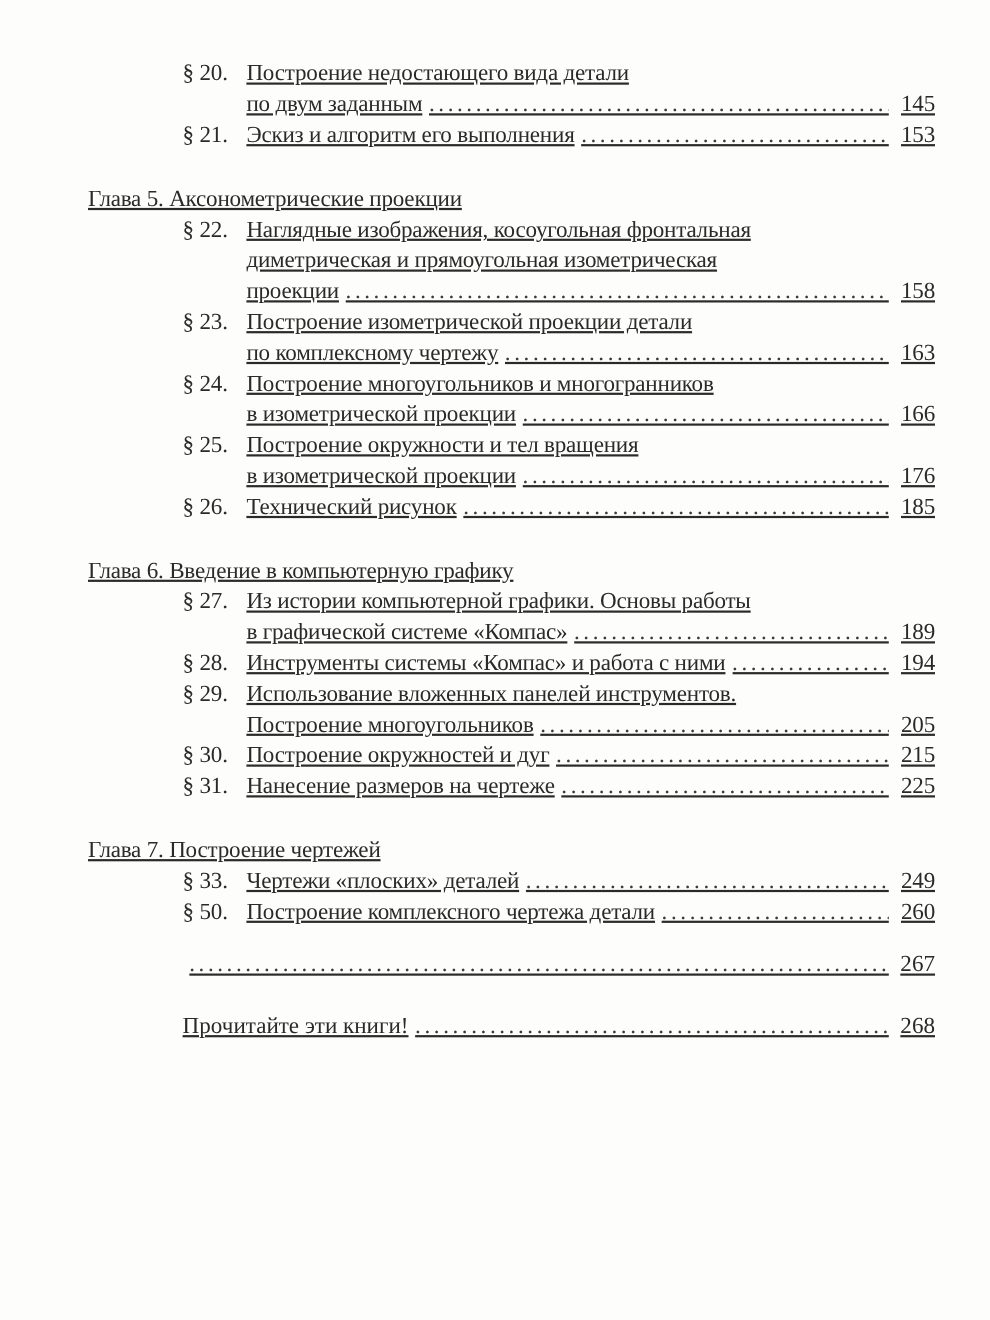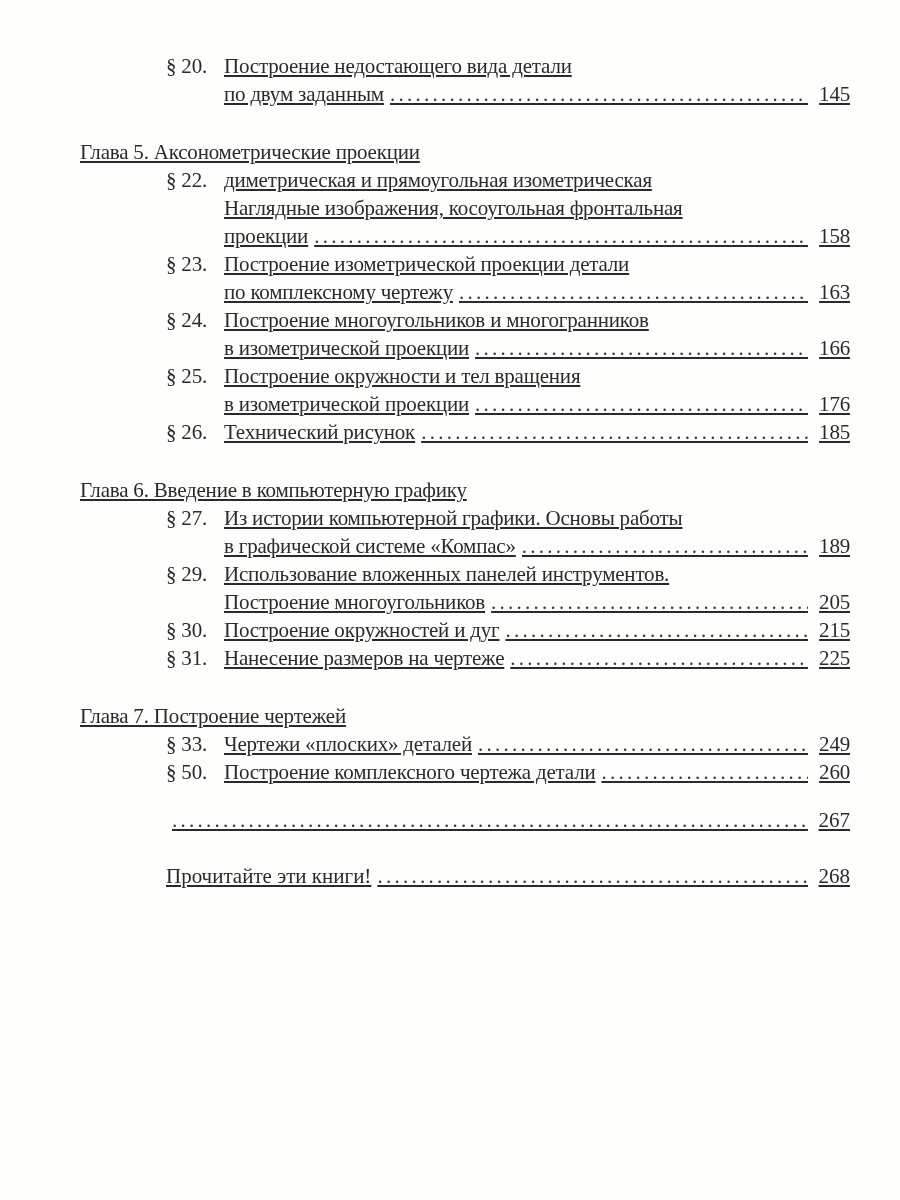--- a/index.html
+++ b/index.html
@@ -47,31 +47,41 @@
             <div class="line">
               <span class="txt">Построение недостающего вида детали</span>
             </div>
             <div class="line">
               <span class="txt">по двум заданным</span>
               <span class="dots"></span>
               <span class="page-no">145</span>
             </div>
           </div>
         </div>
+        <div class="entry">
+          <span class="num">§ 21.</span>
+          <div class="body">
+            <div class="line">
+              <span class="txt">Эскиз и алгоритм его выполнения</span>
+              <span class="dots"></span>
+              <span class="page-no">153</span>
+            </div>
+          </div>
+        </div>
       </div>
       <div class="chapter">
         <div class="chapter-title">Глава 5. Аксонометрические проекции</div>
         <div class="entry">
           <span class="num">§ 22.</span>
           <div class="body">
             <div class="line">
+              <span class="txt">Наглядные изображения, косоугольная фронтальная</span>
+            </div>
+            <div class="line">
               <span class="txt">диметрическая и прямоугольная изометрическая</span>
-            </div>
-            <div class="line">
-              <span class="txt">Наглядные изображения, косоугольная фронтальная</span>
             </div>
             <div class="line">
               <span class="txt">проекции</span>
               <span class="dots"></span>
               <span class="page-no">158</span>
             </div>
           </div>
         </div>
         <div class="entry">
           <span class="num">§ 23.</span>
@@ -128,20 +138,30 @@
         <div class="entry">
           <span class="num">§ 27.</span>
           <div class="body">
             <div class="line">
               <span class="txt">Из истории компьютерной графики. Основы работы</span>
             </div>
             <div class="line">
               <span class="txt">в графической системе «Компас»</span>
               <span class="dots"></span>
               <span class="page-no">189</span>
+            </div>
+          </div>
+        </div>
+        <div class="entry">
+          <span class="num">§ 28.</span>
+          <div class="body">
+            <div class="line">
+              <span class="txt">Инструменты системы «Компас» и работа с ними</span>
+              <span class="dots"></span>
+              <span class="page-no">194</span>
             </div>
           </div>
         </div>
         <div class="entry">
           <span class="num">§ 29.</span>
           <div class="body">
             <div class="line">
               <span class="txt">Использование вложенных панелей инструментов.</span>
             </div>
             <div class="line">

